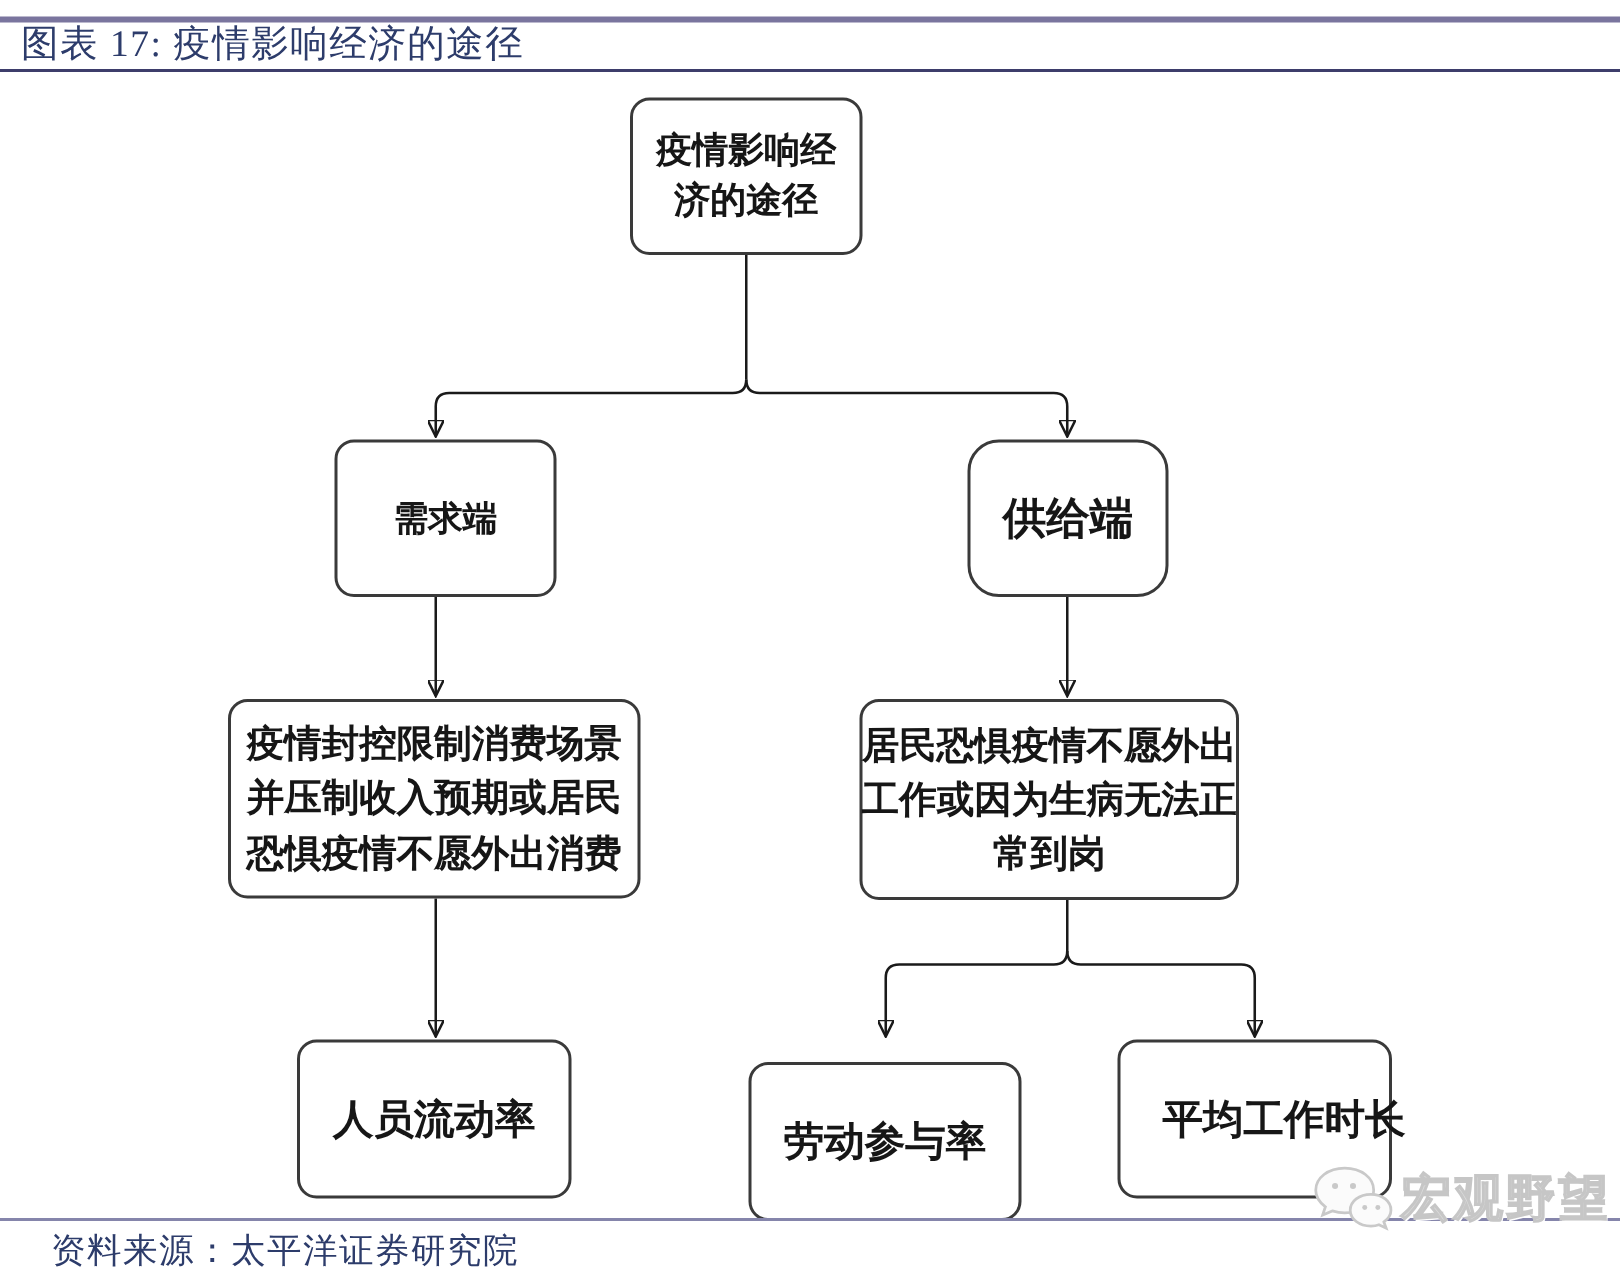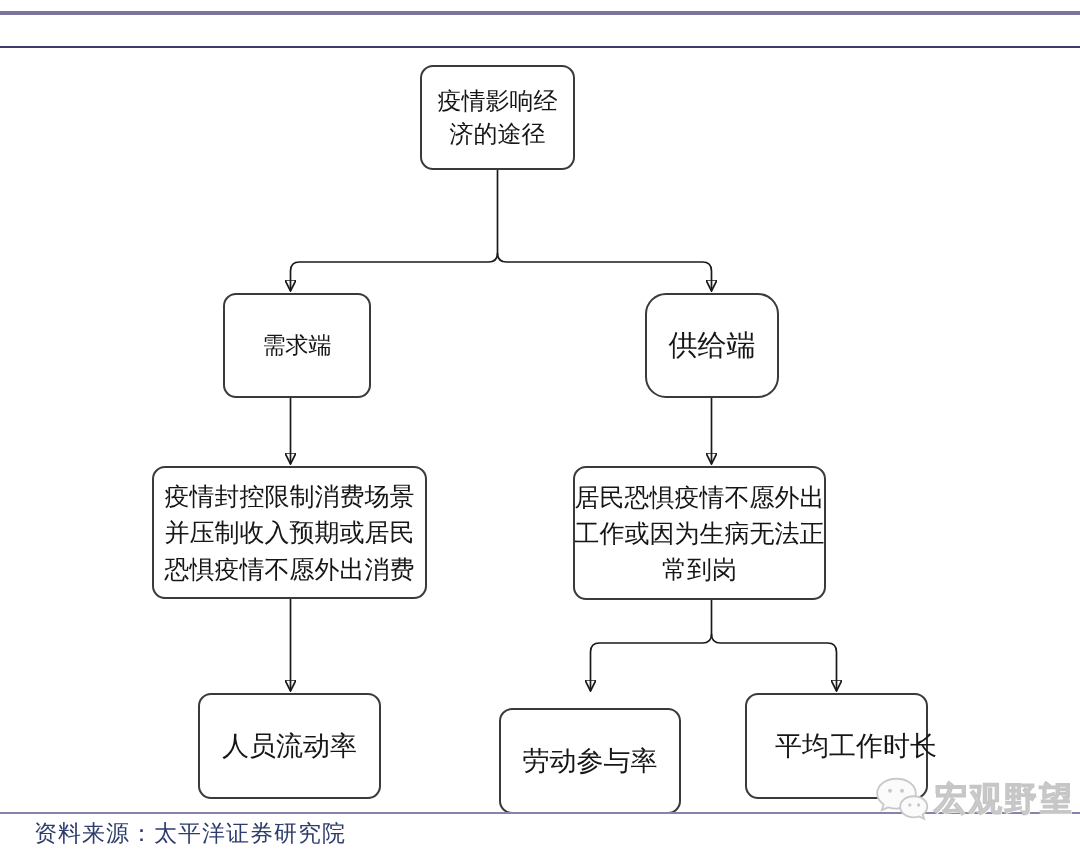--- a/index.html
+++ b/index.html
@@ -19,21 +19,21 @@
     font-size:25px; color:var(--title_text,#2d3c6b); letter-spacing:1px;
   }
   
   .connectors { position:absolute; left:0; top:0; width:1080px; height:851px; z-index:1; }
   .connectors path { stroke:var(--connector,#1a1a1a); stroke-width:1.7; fill:none; }
   
   .node {
     position:absolute; z-index:2; background:#ffffff;
     border:2px solid var(--box_border,#3a3a3a); border-radius:13px;
     display:flex; flex-direction:column; align-items:center; justify-content:center;
-    text-align:center; color:var(--box_text,#161616);
+    text-align:center; color:var(--box_text,#161616);font-weight:bold;
   }
   .node .line { display:block; white-space:nowrap; }
   .n-root          { left:420px; top:65px;  width:155px; height:105px; font-size:24px; line-height:1.35; }
   .n-demand        { left:223px; top:293px; width:148px; height:105px; font-size:23px; }
   .n-supply        { left:645px; top:293px; width:134px; height:105px; font-size:29px;border-radius:21px; }
   .n-demand-detail { left:152px; top:466px; width:275px; height:133px; font-size:25px; line-height:1.45; }
   .n-supply-detail { left:573px; top:466px; width:253px; height:134px; font-size:25px; line-height:1.45; }
   .n-mobility      { left:198px; top:693px; width:183px; height:106px; font-size:27px; }
   .n-participation { left:499px; top:693px; width:182px; height:106px; font-size:27px;margin-top:15px; }
   .n-hours         { left:745px; top:693px; width:183px; height:106px; font-size:27px;padding-left:39px; }
@@ -56,20 +56,21 @@
     -webkit-text-stroke:1px #c6c6c6;
     text-shadow:1px 1px 0 #ffffff;
   }
 </style>
 </head>
 <body>
 
 <div class="page">
 
   <div class="rule rule-top"></div>
+  <div class="figure-title">图表 17: 疫情影响经济的途径</div>
   <div class="rule rule-title-bot"></div>
 
   <svg class="connectors" viewBox="0 0 1080 851">
     <defs>
       <marker id="arw" markerUnits="userSpaceOnUse" markerWidth="12" markerHeight="11" refX="11" refY="5.5" orient="auto">
         <path d="M0,0 L0,11 L11,5.5 Z" fill="#1a1a1a" stroke="none"></path>
       </marker>
     </defs>
     <path d="M497.5,170 V253"></path>
     <path d="M497.5,253 Q497.5,262 488.5,262 H299.5 Q290.5,262 290.5,271 V291" marker-end="url(#arw)"></path>

